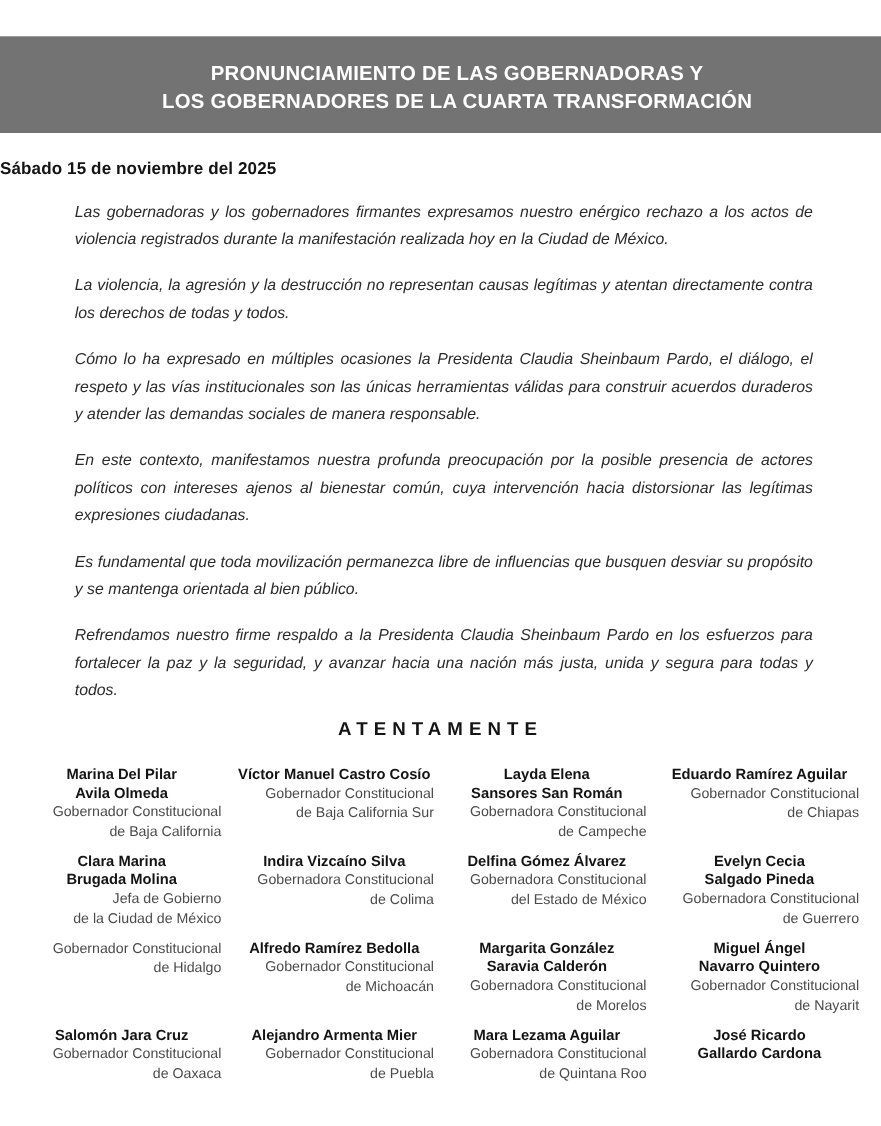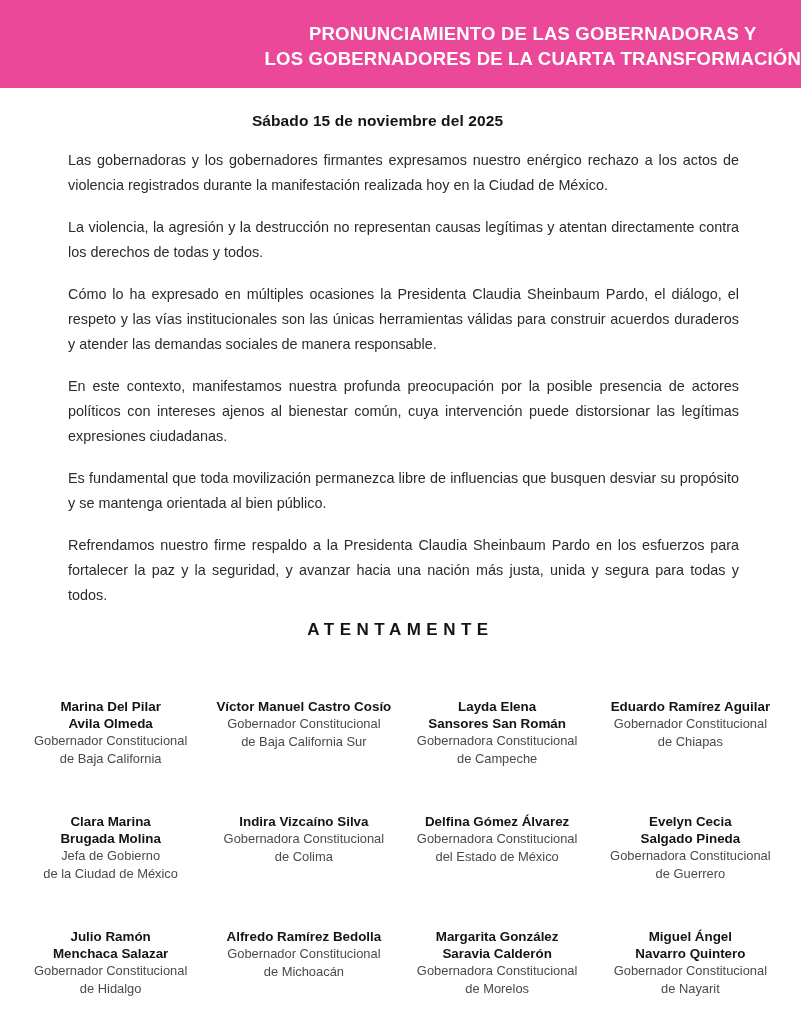--- a/index.html
+++ b/index.html
@@ -13,65 +13,67 @@
     font-family: "Liberation Sans", sans-serif;
     color: #1a1a1a;
     overflow: hidden;
     position: relative;
   }
 
   
   .banner {
     width: 100%;
     height: 88px;
-    background: #ec4899;
+    background: #737373;
     display: flex;
     align-items: center;
-    justify-content: flex-end;
+    justify-content: center;
     box-sizing: border-box;
     padding-top: 4px;
+    margin-top: 33px;
   }
   .banner-title {
     color: #ffffff;
     font-weight: bold;
     font-size: 18.5px;
     line-height: 25px;
     text-align: center;
     letter-spacing: 0.2px;
     white-space: pre-line;
     padding-left: 30px;
   }
   .banner-rule {
     width: 100%;
     height: 2px;
     background: #ffffff;
   }
 
   
   .date-row {
-    text-align: center;
-    padding: 22px 62px 0 16px;
+    text-align: left;
+    padding: 22px 62px 0 0;
   }
   .date-text {
     font-size: 15.5px;
     font-weight: bold;
     color: #141414;
     letter-spacing: 0.1px;
   }
 
   
   .body-wrap {
     padding: 18px 62px 0 68px;
   }
   .para {
     text-align: justify;
     font-size: 14.4px;
     line-height: 25px;
     color: #2b2b2b;
     margin: 0 0 17px 0;
+    font-style: italic;
   }
   .para:last-child { margin-bottom: 12px; }
 
   
   .atentamente {
     text-align: center;
     font-weight: bold;
     font-size: 17px;
     letter-spacing: 5.5px;
     color: #141414;
@@ -87,27 +89,27 @@
   .sign-cell {
     text-align: center;
     padding: 4px 6px 4px 6px;
   }
   .sign-name {
     font-weight: bold;
     font-size: 13.4px;
     line-height: 17px;
     color: #141414;
     white-space: pre-line;
-    margin-top: 36px;
   }
   .sign-role {
     font-size: 12.9px;
     line-height: 17.5px;
     color: #4a4a4a;
     white-space: pre-line;
+    text-align: right;
   }
 </style>
 </head>
 <body>
 
 <div>
 
   <div class="banner">
     <div class="banner-title">PRONUNCIAMIENTO DE LAS GOBERNADORAS Y
 LOS GOBERNADORES DE LA CUARTA TRANSFORMACIÓN</div>
@@ -115,21 +117,21 @@
   <div class="banner-rule"></div>
 
   <div class="date-row">
     <span class="date-text">Sábado 15 de noviembre del 2025</span>
   </div>
 
   <div class="body-wrap">
     <p class="para">Las gobernadoras y los gobernadores firmantes expresamos nuestro enérgico rechazo a los actos de violencia registrados durante la manifestación realizada hoy en la Ciudad de México.</p>
     <p class="para">La violencia, la agresión y la destrucción no representan causas legítimas y atentan directamente contra los derechos de todas y todos.</p>
     <p class="para">Cómo lo ha expresado en múltiples ocasiones la Presidenta Claudia Sheinbaum Pardo, el diálogo, el respeto y las vías institucionales son las únicas herramientas válidas para construir acuerdos duraderos y atender las demandas sociales de manera responsable.</p>
-    <p class="para">En este contexto, manifestamos nuestra profunda preocupación por la posible presencia de actores políticos con intereses ajenos al bienestar común, cuya intervención puede distorsionar las legítimas expresiones ciudadanas.</p>
+    <p class="para">En este contexto, manifestamos nuestra profunda preocupación por la posible presencia de actores políticos con intereses ajenos al bienestar común, cuya intervención hacia distorsionar las legítimas expresiones ciudadanas.</p>
     <p class="para">Es fundamental que toda movilización permanezca libre de influencias que busquen desviar su propósito y se mantenga orientada al bien público.</p>
     <p class="para">Refrendamos nuestro firme respaldo a la Presidenta Claudia Sheinbaum Pardo  en los esfuerzos para fortalecer la paz y la seguridad, y avanzar hacia una nación más justa, unida y segura para todas y todos.</p>
   </div>
 
   <div class="atentamente">ATENTAMENTE</div>
 
   <div class="sign-grid">
 
     <div class="sign-cell">
       <div class="sign-name">Marina Del Pilar
@@ -171,22 +173,20 @@
 del Estado de México</div>
     </div>
     <div class="sign-cell">
       <div class="sign-name">Evelyn Cecia
 Salgado Pineda</div>
       <div class="sign-role">Gobernadora Constitucional
 de Guerrero</div>
     </div>
 
     <div class="sign-cell">
-      <div class="sign-name">Julio Ramón
-Menchaca Salazar</div>
       <div class="sign-role">Gobernador Constitucional
 de Hidalgo</div>
     </div>
     <div class="sign-cell">
       <div class="sign-name">Alfredo Ramírez Bedolla</div>
       <div class="sign-role">Gobernador Constitucional
 de Michoacán</div>
     </div>
     <div class="sign-cell">
       <div class="sign-name">Margarita González

